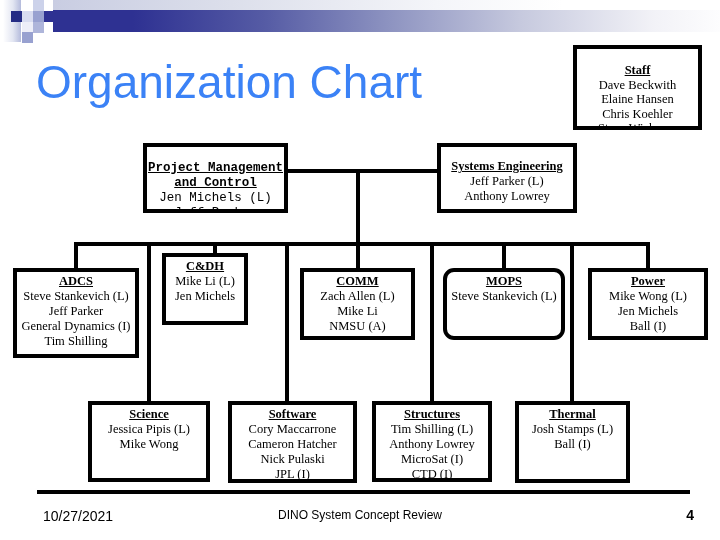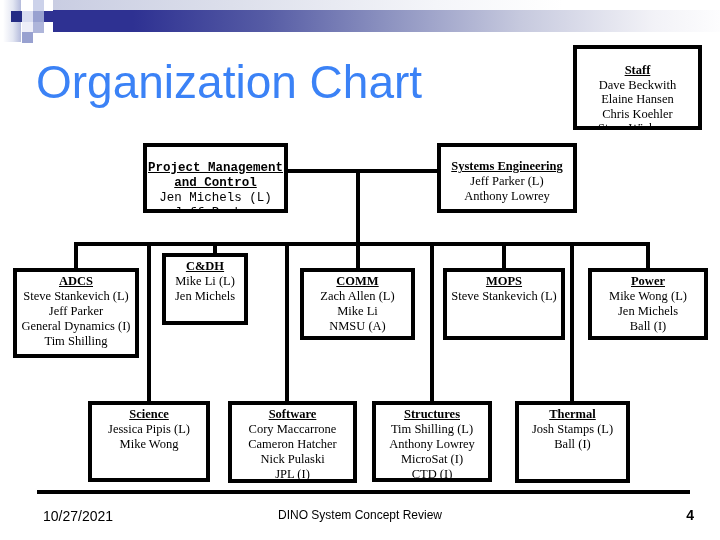--- a/index.html
+++ b/index.html
@@ -65,21 +65,21 @@
   }
   .obox-title { font-weight: bold; text-decoration: underline; }
   .mline { white-space: nowrap; }
 
   #box-staff      { left: 573px; top: 45px;  width: 129px; height: 85px; line-height: 14.5px; padding-top: 14px; }
   #box-pmc        { left: 143px; top: 143px; width: 145px; height: 70px; padding-top: 14px; font-family: Liberation Mono, monospace; }
   #box-se         { left: 437px; top: 143px; width: 140px; height: 70px; padding-top: 12px; }
   #box-adcs       { left: 13px;  top: 268px; width: 126px; height: 90px; }
   #box-cdh        { left: 162px; top: 253px; width: 86px; height: 72px; }
   #box-comm       { left: 300px; top: 268px; width: 115px; height: 72px; }
-  #box-mops       { left: 443px; top: 268px; width: 122px; height: 72px; }
+  #box-mops       { left: 443px; top: 268px; width: 122px; height: 72px; border-radius: 11px; }
   #box-power      { left: 588px; top: 268px; width: 120px; height: 72px; }
   #box-science    { left: 88px;  top: 401px; width: 122px; height: 81px; }
   #box-software   { left: 228px; top: 401px; width: 129px; height: 82px; }
   #box-structures { left: 372px; top: 401px; width: 120px; height: 81px; }
   #box-thermal    { left: 515px; top: 401px; width: 115px; height: 82px; }
 
   
   #footer-divider { position: absolute; left: 37px; top: 490px; width: 653px; height: 4px; background: #000000; }
   #footer-date  { position: absolute; left: 43px; top: 508px; font-size: 14px; }
   #footer-title { position: absolute; left: 0; top: 508px; width: 720px; text-align: center; font-size: 12px; }

